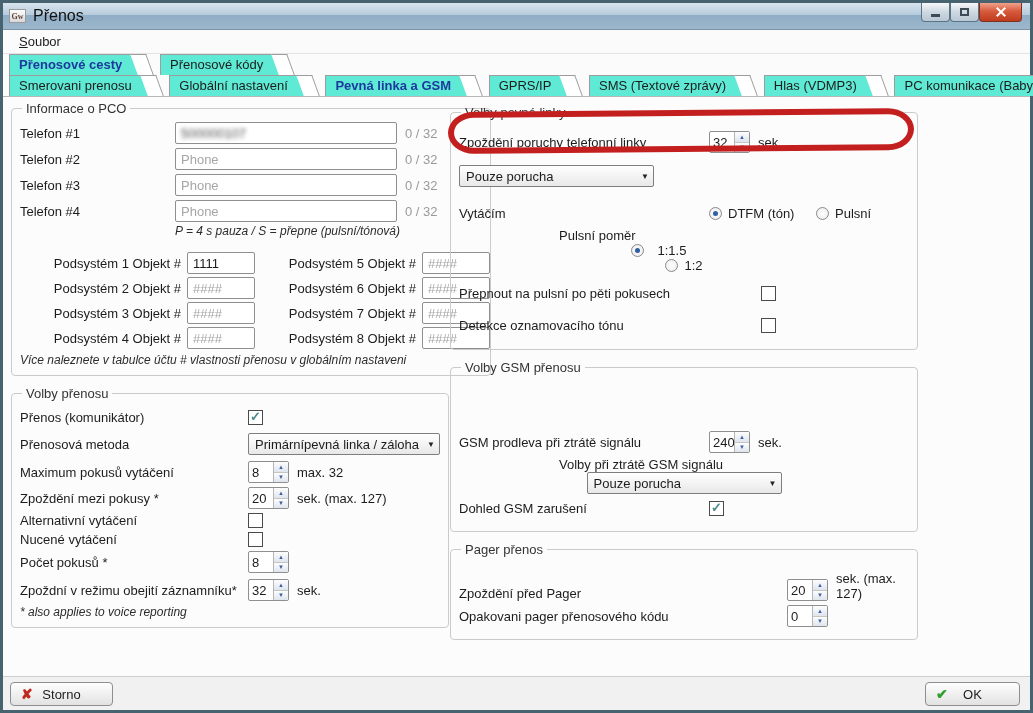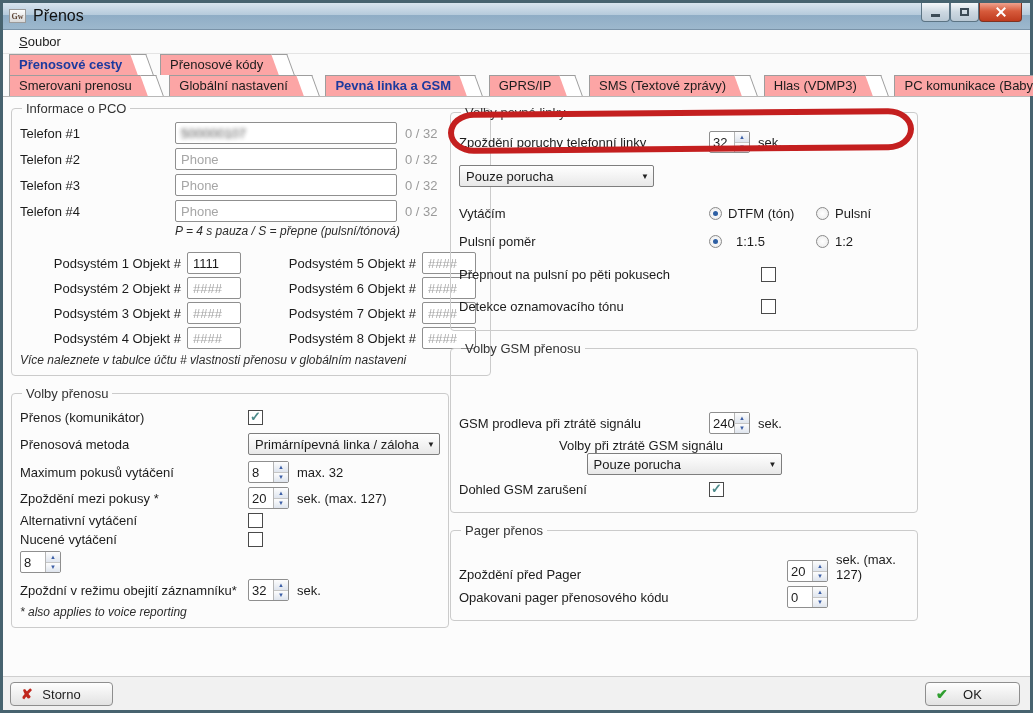--- a/index.html
+++ b/index.html
@@ -38,21 +38,21 @@
   .glyph-close-a { transform:rotate(45deg); } .glyph-close-b { transform:rotate(-45deg); }
   
   .menubar { height:24px; background:#fbfbfb; display:flex; align-items:center; padding-left:8px; border-bottom:1px solid #e4e4e4; }
   .menu-item { padding:2px 8px; cursor:default; }
   .menu-item u { text-decoration:underline; }
   
   .tabs-area { background:#fbfbfb; padding-left:6px; }
   .tab-row { position:relative; height:21px; white-space:nowrap; }
   .tab {
     position:relative; display:inline-block; height:21px; line-height:20px;
-    padding:0 20px 0 9px; margin-right:14px; background:#fca5a5;
+    padding:0 20px 0 9px; margin-right:14px; background:#5eead4;
     border:1px solid #9d9d9d; border-right:none; border-bottom:none; cursor:default;
   }
   .tab::after {
     content:""; position:absolute; top:-1px; right:-8px; width:15px; height:100%;
     background:#fff; border-top:1px solid #9d9d9d; border-right:1px solid #9d9d9d;
     transform:skewX(20deg); z-index:-0;
   }
   .tab span { position:relative; z-index:2; }
   .tab.active span { font-weight:bold; color:#1c3a9e; }
   .tab-row .tab:nth-child(1){z-index:9}.tab-row .tab:nth-child(2){z-index:8}.tab-row .tab:nth-child(3){z-index:7}
@@ -69,21 +69,21 @@
   .note { font-style:italic; font-size:12px; color:#2c2c2c; }
   .gray { color:#9a9a9a; }
   
   .textbox {
     height:22px; border:1px solid #8f8f8f; background:#fff; border-radius:2px;
     display:flex; align-items:center; padding:0 5px; overflow:hidden; white-space:nowrap;
   }
   .textbox .ph { color:#a6a6a6; }
   .redacted { filter:blur(2px); opacity:.8; }
   .tb-phone { width:222px; }
-  .tb-small { width:54px; }
+  .tb-small { width:68px; }
   
   .spin { display:inline-flex; height:22px; border:1px solid #8f8f8f; background:#fff; border-radius:2px; }
   .spin-val { min-width:24px; max-width:24px; padding:0 3px; display:flex; align-items:center; overflow:hidden; white-space:nowrap; }
   .spin-btns { display:flex; flex-direction:column; width:15px; border-left:1px solid #b5b5b5; }
   .spin-b {
     flex:1; display:flex; align-items:center; justify-content:center;
     font-size:6px; color:#3d5fa6; background:linear-gradient(#fdfdfd,#dfe5ee); cursor:default;
   }
   .spin-b + .spin-b { border-top:1px solid #c5c5c5; }
   
@@ -282,20 +282,21 @@
         </div>
         <div class="row" style="min-height:19px;">
           <span class="lbl w228">Alternativní vytáčení</span>
           <span class="cb"></span>
         </div>
         <div class="row" style="min-height:19px;">
           <span class="lbl w228">Nucené vytáčení</span>
           <span class="cb"></span>
         </div>
         <div class="row">
+          <span class="lbl w228">Počet pokusů *</span>
           <span class="spin">
             <span class="spin-val">8</span>
             <span class="spin-btns">
                 <span class="spin-b">▲</span>
                 <span class="spin-b">▼</span>
               </span>
           </span>
         </div>
         <div class="row" style="min-height:30px;">
           <span class="lbl w228">Zpoždní v režimu obejití záznamníku*</span>
@@ -339,21 +340,21 @@
           <span class="lbl w250">Vytáčím</span>
           <span class="radio-opt" style="width:107px;">
               <span class="radio sel"></span>
               <span>DTFM (tón)</span>
             </span>
           <span class="radio-opt">
               <span class="radio"></span>
               <span>Pulsní</span>
             </span>
         </div>
-        <div class="row" style="min-height:26px;">
+        <div class="row" style="min-height:26px;flex-direction:column;">
           <span class="lbl w250">Pulsní poměr</span>
           <span class="radio-opt" style="width:107px;gap:8px;">
               <span class="radio sel"></span>
               <span>1:1.5</span>
             </span>
           <span class="radio-opt">
               <span class="radio"></span>
               <span>1:2</span>
             </span>
         </div>

